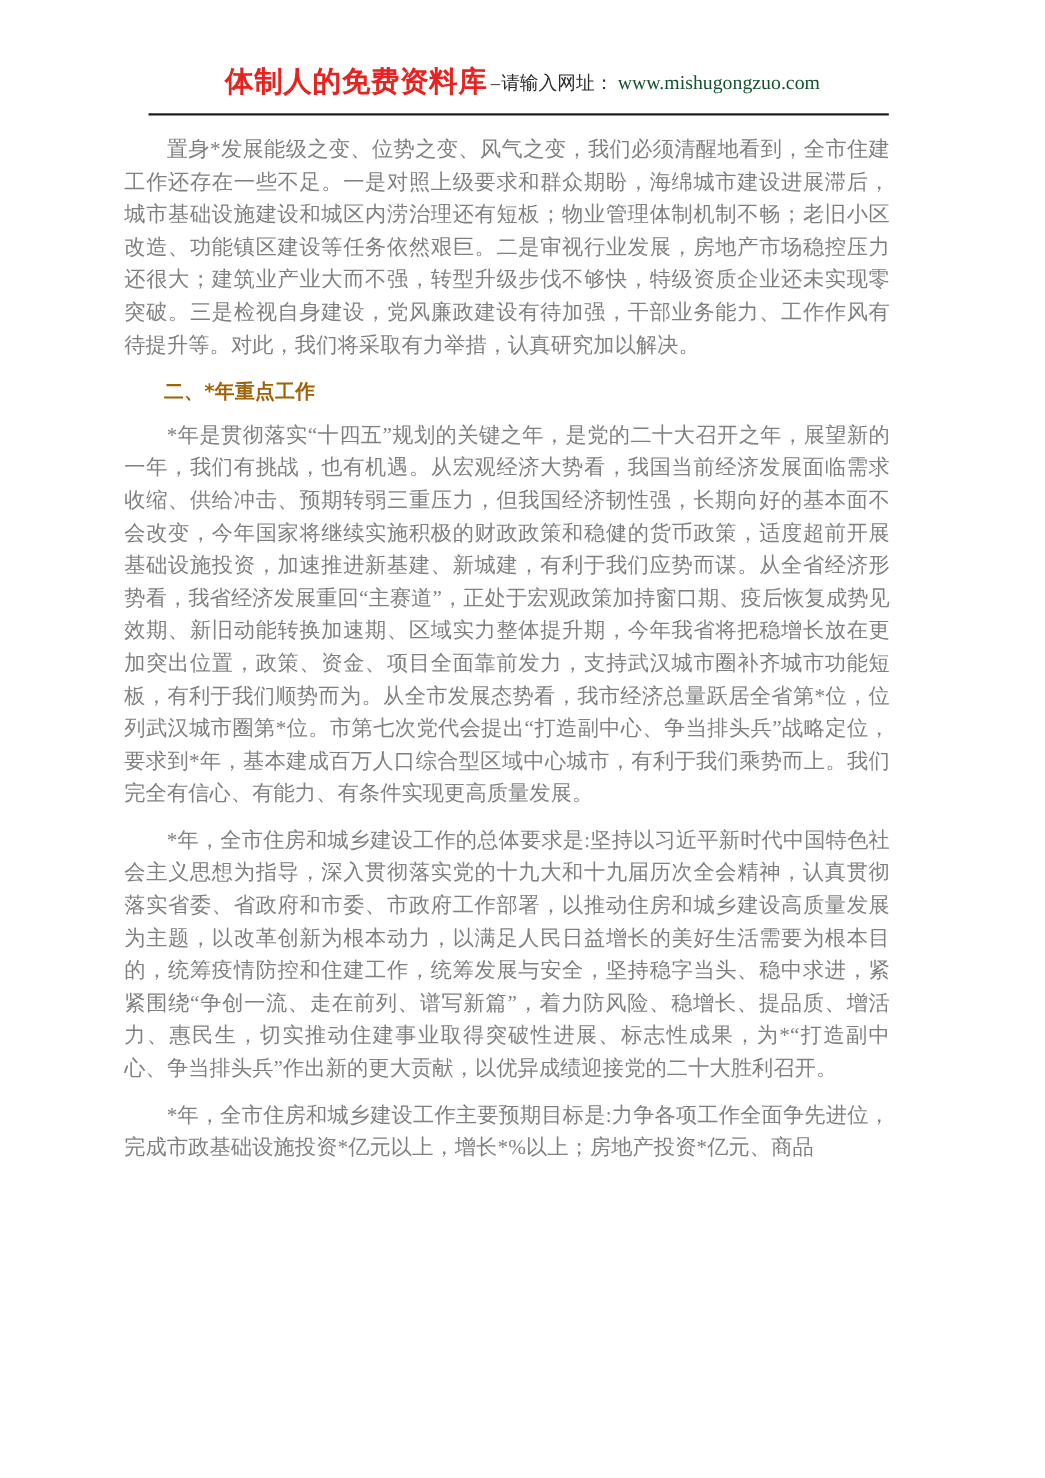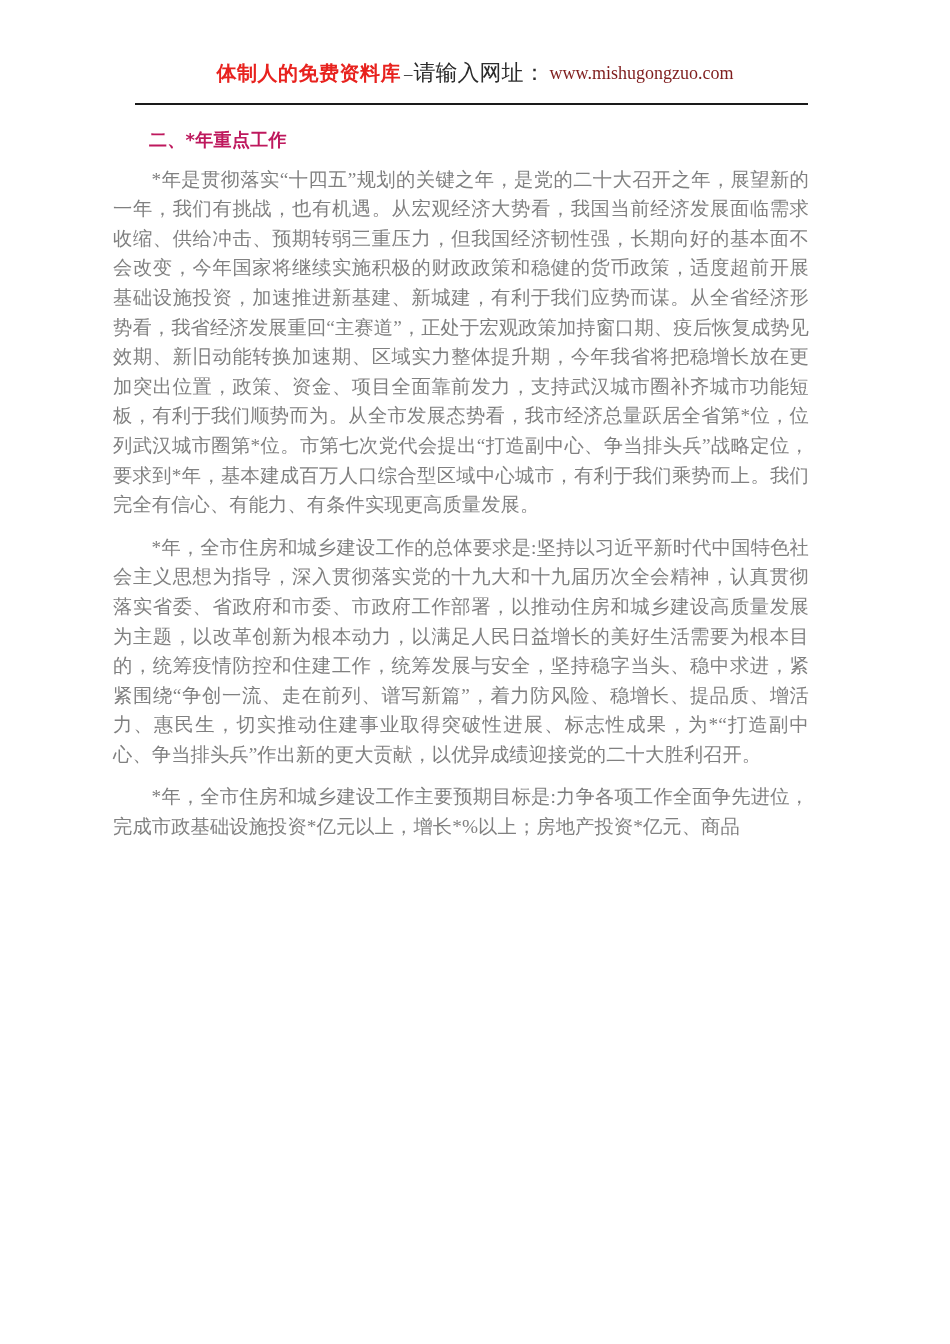--- a/index.html
+++ b/index.html
@@ -36,39 +36,39 @@
     top: 62px;
     transform: translateX(-50%);
     white-space: nowrap;
     text-align: center;
     line-height: 1;
   }
   .hdr-brand {
     color: #e8221e;
     font-family: "DejaVu Sans", "Liberation Sans", sans-serif;
     font-weight: bold;
-    font-size: 20px;
+    font-size: 26px;
     letter-spacing: 0.5px;
     vertical-align: middle;
   }
   .hdr-sep {
     color: #2b2b2b;
     font-family: "Liberation Serif", "DejaVu Serif", serif;
     font-size: 17px;
     vertical-align: middle;
     padding: 0 1px 0 3px;
   }
   .hdr-prompt {
     color: #2b2b2b;
     font-family: "Liberation Serif", "DejaVu Serif", serif;
-    font-size: 22px;
+    font-size: 17px;
     vertical-align: middle;
   }
   .hdr-url {
-    color: #7f1d1d;
+    color: #14532d;
     font-family: "Liberation Serif", "DejaVu Serif", serif;
     font-size: 18px;
     vertical-align: middle;
     padding-left: 4px;
   }
 
   .header-rule {
     position: absolute;
     left: 135px;
     top: 103px;
@@ -95,21 +95,21 @@
     text-align: justify;
     text-justify: inter-character;
     text-indent: 2em;
     letter-spacing: 0.1px;
   }
   p.para.noindent { text-indent: 0; }
 
   h2.heading {
     margin: 3px 0 10px 0;
     padding: 0;
-    color: #be185d;
+    color: #a16207;
     font-family: "DejaVu Sans", "Liberation Sans", sans-serif;
     font-weight: bold;
     font-size: 18px;
     line-height: 29.6px;
     text-indent: 2em;
     letter-spacing: 0.3px;
   }
 </style>
 </head>
 <body>
@@ -120,20 +120,21 @@
     <div class="header-line">
       <span class="hdr-brand">体制人的免费资料库</span><span class="hdr-sep">–</span><span class="hdr-prompt">请输入网址：</span><span class="hdr-url">www.mishugongzuo.com</span>
     </div>
     <div class="header-rule"></div>
   </div>
 
   <div class="content">
 
 
 
+    <p class="para">置身*发展能级之变、位势之变、风气之变，我们必须清醒地看到，全市住建工作还存在一些不足。一是对照上级要求和群众期盼，海绵城市建设进展滞后，城市基础设施建设和城区内涝治理还有短板；物业管理体制机制不畅；老旧小区改造、功能镇区建设等任务依然艰巨。二是审视行业发展，房地产市场稳控压力还很大；建筑业产业大而不强，转型升级步伐不够快，特级资质企业还未实现零突破。三是检视自身建设，党风廉政建设有待加强，干部业务能力、工作作风有待提升等。对此，我们将采取有力举措，认真研究加以解决。</p>
 
     <h2 class="heading">二、*年重点工作</h2>
 
     <p class="para">*年是贯彻落实“十四五”规划的关键之年，是党的二十大召开之年，展望新的一年，我们有挑战，也有机遇。从宏观经济大势看，我国当前经济发展面临需求收缩、供给冲击、预期转弱三重压力，但我国经济韧性强，长期向好的基本面不会改变，今年国家将继续实施积极的财政政策和稳健的货币政策，适度超前开展基础设施投资，加速推进新基建、新城建，有利于我们应势而谋。从全省经济形势看，我省经济发展重回“主赛道”，正处于宏观政策加持窗口期、疫后恢复成势见效期、新旧动能转换加速期、区域实力整体提升期，今年我省将把稳增长放在更加突出位置，政策、资金、项目全面靠前发力，支持武汉城市圈补齐城市功能短板，有利于我们顺势而为。从全市发展态势看，我市经济总量跃居全省第*位，位列武汉城市圈第*位。市第七次党代会提出“打造副中心、争当排头兵”战略定位，要求到*年，基本建成百万人口综合型区域中心城市，有利于我们乘势而上。我们完全有信心、有能力、有条件实现更高质量发展。</p>
 
     <p class="para">*年，全市住房和城乡建设工作的总体要求是:坚持以习近平新时代中国特色社会主义思想为指导，深入贯彻落实党的十九大和十九届历次全会精神，认真贯彻落实省委、省政府和市委、市政府工作部署，以推动住房和城乡建设高质量发展为主题，以改革创新为根本动力，以满足人民日益增长的美好生活需要为根本目的，统筹疫情防控和住建工作，统筹发展与安全，坚持稳字当头、稳中求进，紧紧围绕“争创一流、走在前列、谱写新篇”，着力防风险、稳增长、提品质、增活力、惠民生，切实推动住建事业取得突破性进展、标志性成果，为*“打造副中心、争当排头兵”作出新的更大贡献，以优异成绩迎接党的二十大胜利召开。</p>
 
     <p class="para">*年，全市住房和城乡建设工作主要预期目标是:力争各项工作全面争先进位，完成市政基础设施投资*亿元以上，增长*%以上；房地产投资*亿元、商品</p>
 
   </div>

